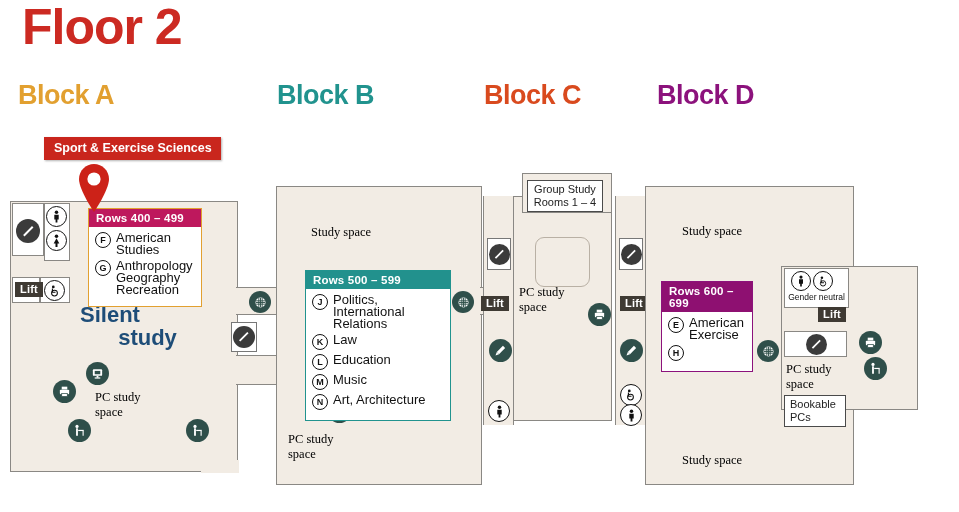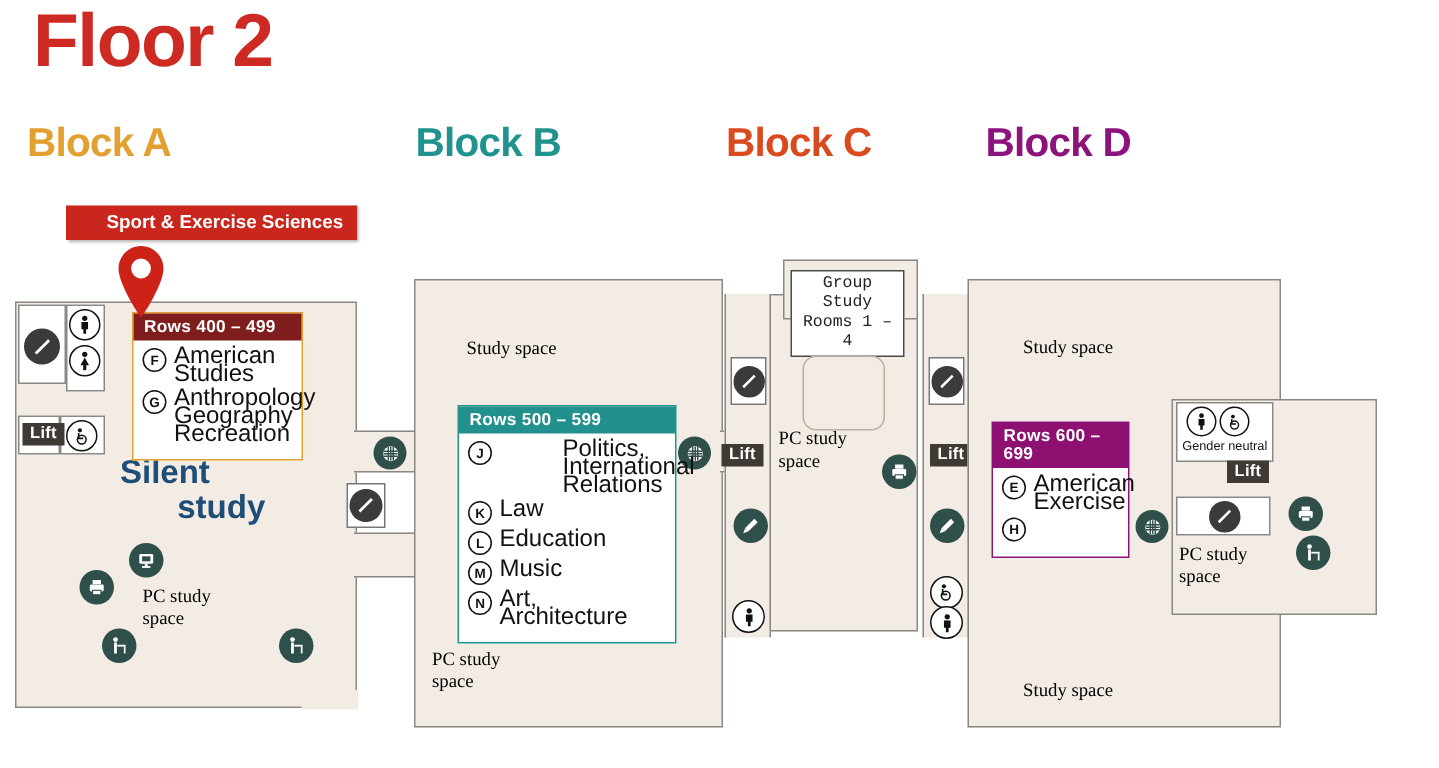--- a/index.html
+++ b/index.html
@@ -52,44 +52,44 @@
   }
   .legend .lg-body{padding:5px 6px 6px 6px;}
   .lg-row{display:flex;align-items:flex-start;margin-bottom:4px;}
   .lg-key{
     flex:0 0 auto;width:14px;height:14px;border-radius:50%;
     border:1.2px solid #111;color:#111;
     font-size:9px;font-weight:bold;
     display:flex;align-items:center;justify-content:center;
     margin-right:5px;margin-top:0px;
   }
-  .lg-txt{font-size:16px;color:#111;line-height:12px;}
+  .lg-txt{font-size:13px;color:#111;line-height:12px;}
 
   #lg-a{left:88px;top:208px;width:114px;border:1.5px solid #e2a030;}
-  #lg-a .lg-head{background:#7f1d1d;}
+  #lg-a .lg-head{background:#be185d;}
   #lg-b{left:305px;top:270px;width:146px;border:1.5px solid #21938e;}
   #lg-b .lg-head{background:#22918d;}
   #lg-d{left:661px;top:281px;width:92px;border:1.5px solid #8c127c;}
   #lg-d .lg-head{background:#8e1071;}
 
   
   .pin-label{
     position:absolute;left:44px;top:137px;
     background:#c9261d;color:#fff;
     font-size:12.5px;font-weight:bold;
-    padding:4px 9px 5px 27px;white-space:nowrap;
+    padding:4px 9px 5px 10px;white-space:nowrap;
     box-shadow:1px 1px 2px rgba(0,0,0,.3);
   }
   .pin{position:absolute;left:77px;top:163px;width:34px;height:50px;}
 
   
   .framed{
     position:absolute;background:#fff;border:1px solid #4a4a4a;
     box-sizing:border-box;font-size:11px;color:#222;line-height:13px;
-    padding:2px 5px;text-align:left;font-family:Liberation Mono, monospace;
+    padding:2px 5px;text-align:left;
   }
   .lift{
     position:absolute;background:#3f3a33;color:#ffffff;
     font-size:11px;font-weight:bold;
     padding:1px 5px 2px 5px;letter-spacing:0.2px;
   }
   .gn-label{
     position:absolute;font-size:8.5px;color:#111;
     text-align:center;white-space:nowrap;
   }
@@ -369,20 +369,22 @@
   <div class="cicon" style="left:864px;top:357px;width:23px;height:23px;">
     <svg width="13" height="13" viewBox="0 0 14 14">
         <circle cx="4.3" cy="2.6" r="1.7" fill="#fff"></circle>
         <path d="M3.3 4.6h2v8h-2z" fill="#fff"></path>
         <rect x="5.6" y="6.3" width="6" height="1.3" fill="#fff"></rect>
         <path d="M10.3 7.6h1.2v5h-1.2z" fill="#fff"></path>
       </svg>
   </div>
   <div class="area-label" style="left:786px;top:362px;width:74px;white-space:pre-line;">PC study
 space</div>
+  <div class="framed" style="left:784px;top:395px;width:62px;white-space:pre-line;">Bookable
+PCs</div>
 
   <div class="legend" id="lg-a">
     <div class="lg-head">Rows 400 – 499</div>
     <div class="lg-body">
       <div class="lg-row">
         <div class="lg-key">F</div>
         <div class="lg-txt" style="white-space:pre-line;">American Studies</div>
       </div>
       <div class="lg-row">
         <div class="lg-key">G</div>
@@ -391,21 +393,21 @@
 Recreation</div>
       </div>
     </div>
   </div>
 
   <div class="legend" id="lg-b">
     <div class="lg-head">Rows 500 – 599</div>
     <div class="lg-body">
       <div class="lg-row">
         <div class="lg-key">J</div>
-        <div class="lg-txt" style="white-space:pre-line;margin-left:42px;">Politics,
+        <div class="lg-txt" style="white-space:pre-line;">Politics,
 International Relations</div>
       </div>
       <div class="lg-row">
         <div class="lg-key">K</div>
         <div class="lg-txt" style="white-space:pre-line;">Law</div>
       </div>
       <div class="lg-row">
         <div class="lg-key">L</div>
         <div class="lg-txt" style="white-space:pre-line;">Education</div>
       </div>

